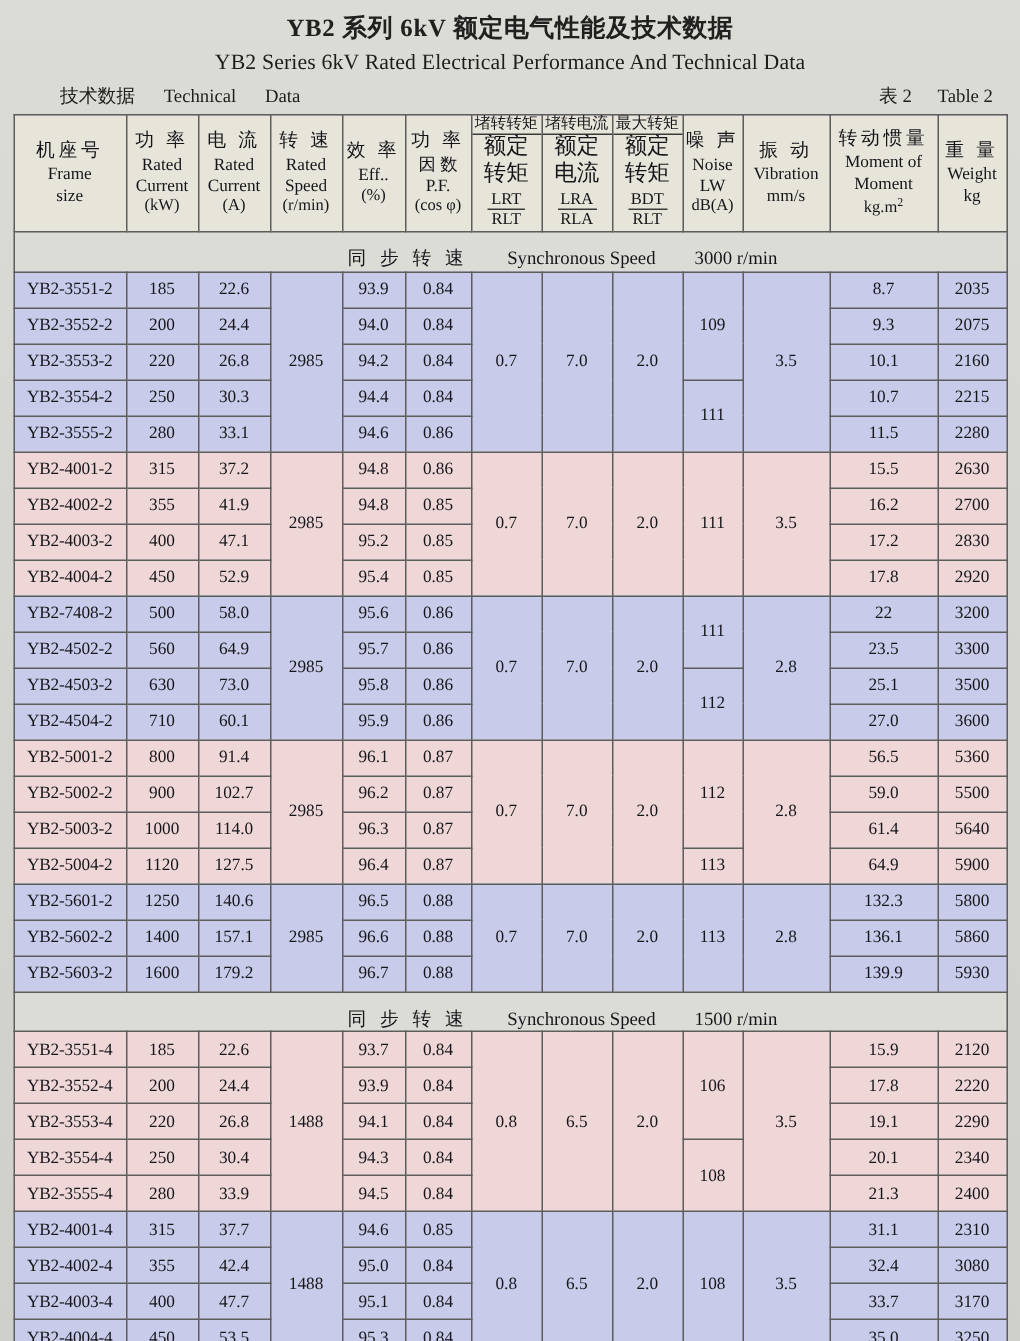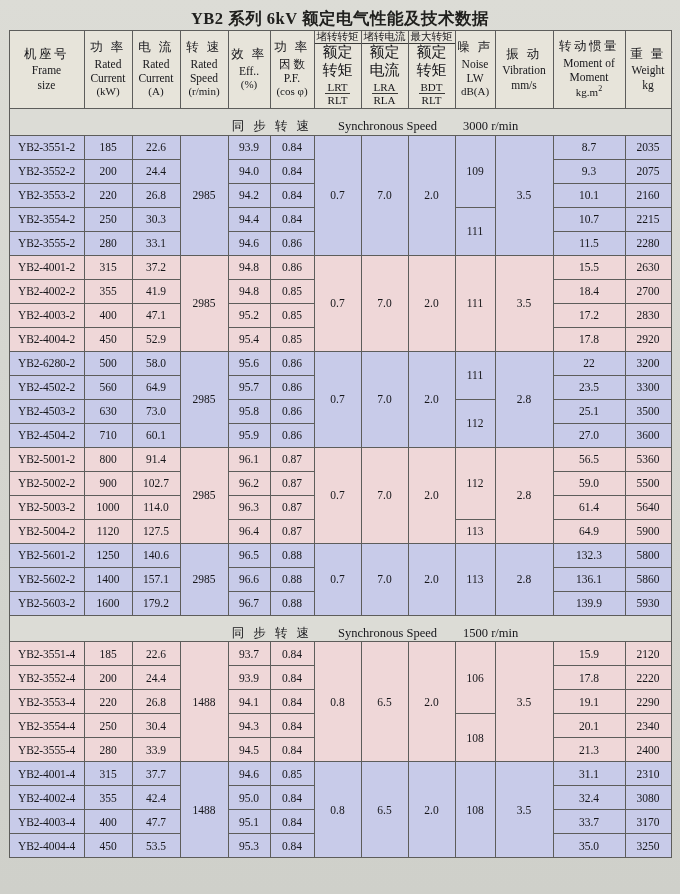--- a/index.html
+++ b/index.html
@@ -90,22 +90,34 @@
   tbody td { height: 24px; }
   .sup { font-size: 8px; vertical-align: super; }
 </style>
 </head>
 <body>
 
 <div id="page">
 
   <div class="titlewrap">
     <div class="title-cn">YB2  系列 6kV 额定电气性能及技术数据</div>
+    <div class="title-en">YB2 Series 6kV Rated Electrical  Performance And Technical Data</div>
   </div>
 
+  <div class="subrow">
+    <div class="left">
+      <span>技术数据</span>
+      <span>Technical</span>
+      <span>Data</span>
+    </div>
+    <div class="right">
+      <span>表 2</span>
+      <span>Table 2</span>
+    </div>
+  </div>
 
   <table class="main">
     <colgroup>
       <col style="width:75px">
         <col style="width:48px">
         <col style="width:48px">
       <col style="width:48px">
         <col style="width:42px">
         <col style="width:44px">
       <col style="width:47px">
@@ -255,21 +267,21 @@
           <td rowspan="4">3.5</td>
           <td>15.5</td>
           <td>2630</td>
         </tr>
         <tr class="pink">
           <td class="model">YB2-4002-2</td>
           <td>355</td>
           <td>41.9</td>
           <td>94.8</td>
           <td>0.85</td>
-          <td>18.4</td>
+          <td>16.2</td>
           <td>2700</td>
         </tr>
         <tr class="pink">
           <td class="model">YB2-4003-2</td>
           <td>400</td>
           <td>47.1</td>
           <td>95.2</td>
           <td>0.85</td>
           <td>17.2</td>
           <td>2830</td>
@@ -277,21 +289,21 @@
         <tr class="pink">
           <td class="model">YB2-4004-2</td>
           <td>450</td>
           <td>52.9</td>
           <td>95.4</td>
           <td>0.85</td>
           <td>17.8</td>
           <td>2920</td>
         </tr>
         <tr class="blue">
-          <td class="model">YB2-6280-2</td>
+          <td class="model">YB2-7408-2</td>
           <td>500</td>
           <td>58.0</td>
           <td rowspan="4">2985</td>
           <td>95.6</td>
           <td>0.86</td>
           <td rowspan="4">0.7</td>
           <td rowspan="4">7.0</td>
           <td rowspan="4">2.0</td>
           <td rowspan="2">111</td>
           <td rowspan="4">2.8</td>

